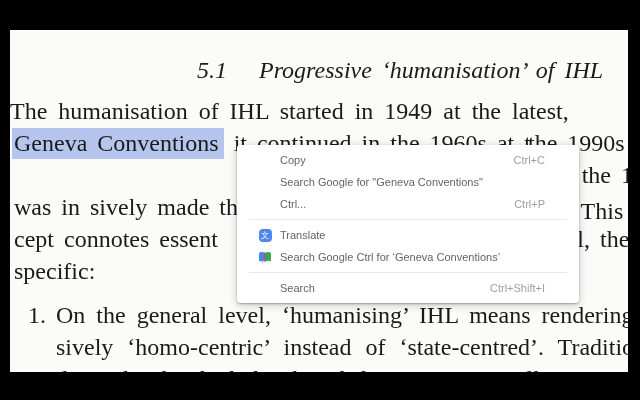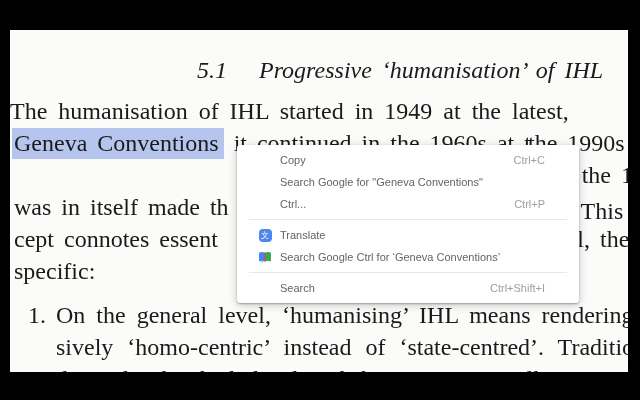--- a/index.html
+++ b/index.html
@@ -60,21 +60,21 @@
   <div class="tline ws5" style="left:0;top:67px;">The humanisation of IHL started in 1949 at the latest,</div>
 
   <div class="tline" style="left:4px;top:99px;text-align:right;">
     <span class="hl">Geneva Conventions</span>
     <span>it continued in the 1960s at t</span>
   </div>
   <div class="tline" style="left:518px;top:99px;">the 1990s</div>
 
   <div class="tline" style="left:543px;top:131px;">in the 199</div>
 
-  <div class="tline" style="left:4px;top:163px;">was in itself made th</div>
+  <div class="tline" style="left:4px;top:163px;">was in sively made th</div>
   <div class="tline" style="left:540px;top:163px;">
     <span>.</span><span class="sup">103</span><span> This</span>
   </div>
 
   <div class="tline" style="left:4px;top:195px;">cept connotes essent</div>
   <div class="tline" style="left:538px;top:195px;">eral, the</div>
 
   <div class="tline" style="left:4px;top:227px;">specific:</div>
 
   <div class="tline ws5" style="left:18px;top:271px;">

